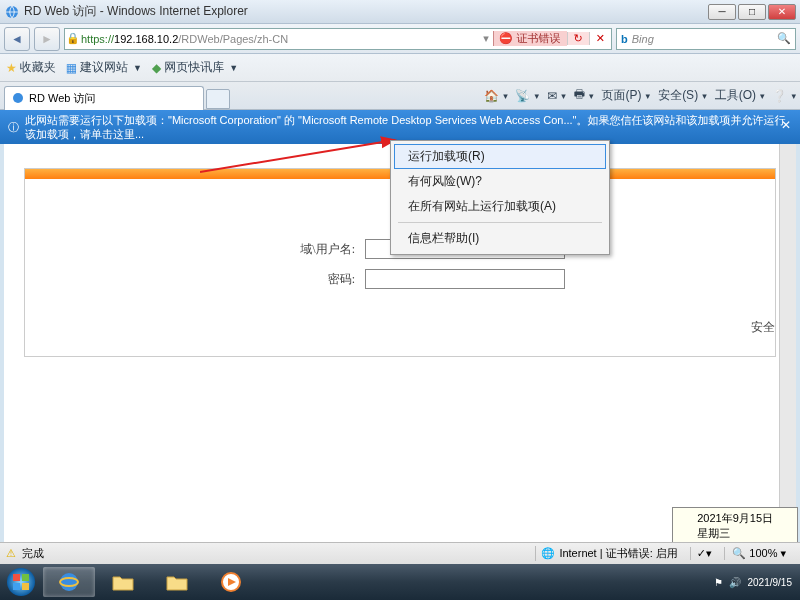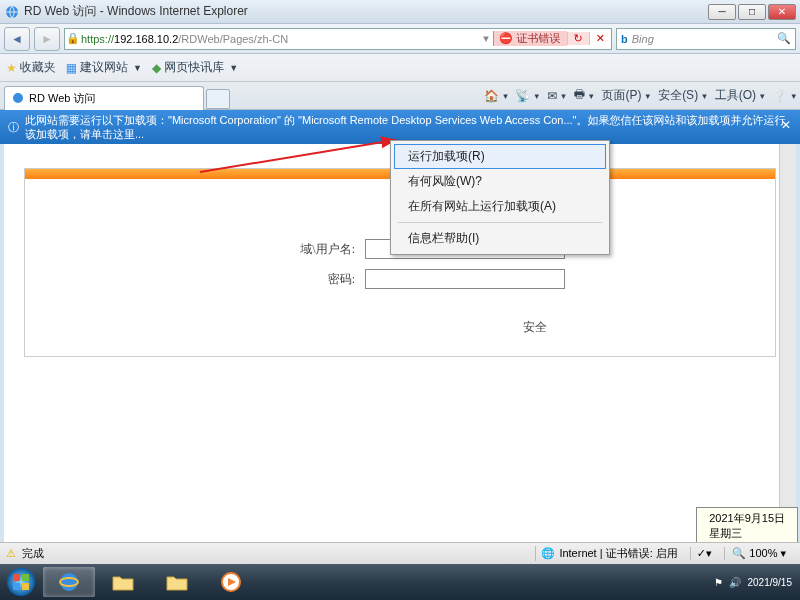--- a/index.html
+++ b/index.html
@@ -53,29 +53,29 @@
 .rdweb-page { margin: 24px 20px; border: 1px solid #ccc; background: #fff; }
 .rdweb-header { padding: 20px 22px 16px; display: flex; align-items: center; gap: 14px; }
 .rdweb-header svg { flex-shrink: 0; }
 .rdweb-title { font-size: 24px; color: #333; font-weight: 400; }
 .rdweb-sub { font-size: 12px; color: #666; margin-top: 4px; }
 .orange-bar { height: 10px; background: linear-gradient(#ffb040,#ff8010); margin-top: 0; }
 .form-area { padding: 50px 0 20px; }
 .form-row { display: flex; align-items: center; justify-content: center; gap: 10px; margin: 10px 0; font-size: 12px; }
 .form-row label { width: 120px; text-align: right; color: #444; font-family: Liberation Serif, serif; }
 .form-row input { width: 200px; height: 20px; border: 1px solid #888; }
-.form-sec { text-align: center; padding-left: 270px; margin-top: 30px; font-size: 12px; color: #444; }
+.form-sec { text-align: right; padding-left: 270px; margin-top: 30px; font-size: 12px; color: #444; }
 
 
 .hscroll { position: absolute; left: 0; right: 18px; bottom: 0; height: 17px; background: #e8e8e8; border-top: 1px solid #ccc; display: flex; }
 .hscroll .thumb { width: 60%; background: #c8d0d8; border: 1px solid #a0a8b0; margin: 1px; }
 .vscroll { position: absolute; right: 0; top: 0; bottom: 17px; width: 17px; background: #e8e8e8; border-left: 1px solid #ccc; }
 
 
-.date-tip { position: absolute; right: 2px; bottom: 56px; background: #fffff0; border: 1px solid #888; padding: 3px 12px; font-size: 11px; line-height: 1.3; }
+.date-tip { position: absolute; right: 2px; bottom: 56px; background: #fffff0; border: 1px solid #888; padding: 3px 24px; font-size: 11px; line-height: 1.3; }
 
 
 .statusbar { position: absolute; left: 0; right: 0; bottom: 36px; height: 22px; background: linear-gradient(#f0f0f0,#e0e0e0); border-top: 1px solid #bbb; display: flex; align-items: center; font-size: 11px; padding: 0 6px; gap: 6px; }
 .status-mid { margin-left: auto; display: flex; align-items: center; gap: 6px; }
 .status-seg { border-left: 1px solid #bbb; padding: 0 6px; display: flex; align-items: center; gap: 4px; }
 .zoom-seg { border-left: 1px solid #bbb; padding: 0 8px; }
 
 
 .taskbar { position: absolute; left: 0; right: 0; bottom: 0; height: 36px; background: linear-gradient(#4a5a6a, #2a3a48 50%, #1a2a38); display: flex; align-items: center; }
 .start-btn { width: 42px; height: 36px; display: flex; align-items: center; justify-content: center; }

